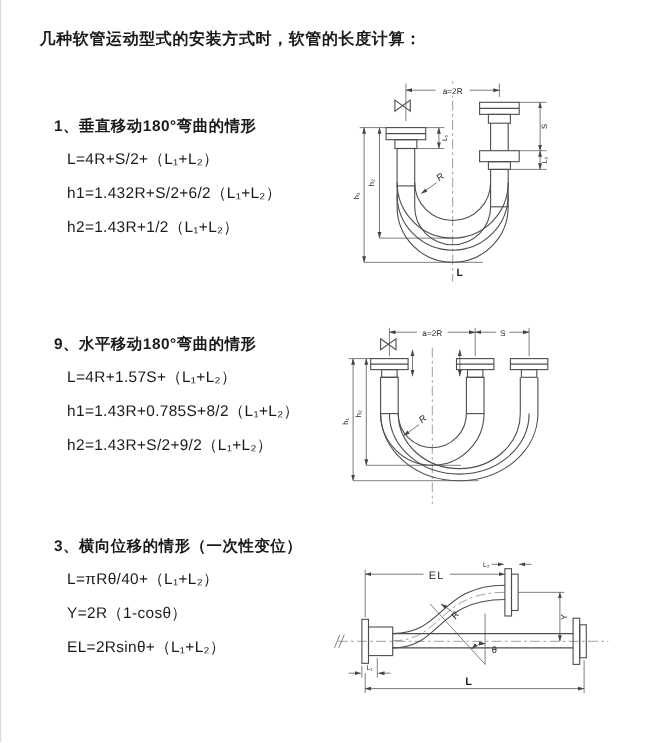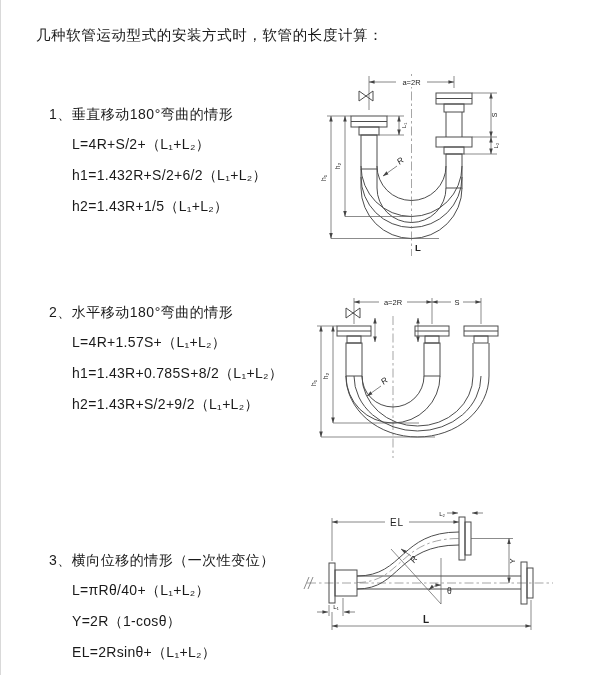--- a/index.html
+++ b/index.html
@@ -2,56 +2,56 @@
 <html><head>
 <meta charset="utf-8">
 <style>
   html,body{margin:0;padding:0;background:#fff;}
   #app{
     position:relative;width:600px;height:675px;background:#ffffff;overflow:hidden;
     font-family:"Liberation Sans","DejaVu Sans",sans-serif;color:#1a1a1a;
     border-left:1px solid #d9d9d9;box-sizing:border-box;
   }
   .title{
-    position:absolute;left:35px;top:26px;font-size:14.5px;font-weight:normal;
+    position:absolute;left:35px;top:26px;font-size:14.5px;font-weight:bold;
     letter-spacing:.6px;white-space:nowrap;
   }
   .sec{position:absolute;left:48px;}
-  .heading{font-size:14px;font-weight:normal;letter-spacing:.5px;margin:0 0 12px 0;white-space:nowrap;}
-  .formula{font-size:14px;letter-spacing:.3px;margin:0 0 13px 23px;white-space:nowrap;}
+  .heading{font-size:14px;font-weight:bold;letter-spacing:.5px;margin:0 0 12px 0;white-space:nowrap;}
+  .formula{font-size:14px;letter-spacing:.3px;margin:0 0 13px 12px;white-space:nowrap;}
   .diagram{position:absolute;}
   .diagram text{fill:#222;font-family:"Liberation Sans","DejaVu Sans",sans-serif;}
   .draw{stroke:#4d4d4d;stroke-width:1;fill:none;}
   .thin{stroke:#5a5a5a;stroke-width:.7;fill:none;}
   .dim{stroke:#444;stroke-width:.65;fill:none;}
   .cl{stroke:#6a6a6a;stroke-width:.6;stroke-dasharray:9 3 2.5 3;fill:none;}
   .wbox{fill:#fff;stroke:none;}
 </style>
 </head>
 <body>
 
 <div id="app">
 
   <div class="title">几种软管运动型式的安装方式时，软管的长度计算：</div>
 
   <div class="sec" style="top:106px">
     <div class="heading">1、垂直移动180°弯曲的情形</div>
     <div class="formula">L=4R+S/2+（L₁+L₂）</div>
     <div class="formula">h1=1.432R+S/2+6/2（L₁+L₂）</div>
-    <div class="formula">h2=1.43R+1/5（L₁+L₂）</div>
+    <div class="formula">h2=1.43R+1/2（L₁+L₂）</div>
   </div>
 
   <div class="sec" style="top:304px">
-    <div class="heading">2、水平移动180°弯曲的情形</div>
+    <div class="heading">9、水平移动180°弯曲的情形</div>
     <div class="formula">L=4R+1.57S+（L₁+L₂）</div>
     <div class="formula">h1=1.43R+0.785S+8/2（L₁+L₂）</div>
     <div class="formula">h2=1.43R+S/2+9/2（L₁+L₂）</div>
   </div>
 
-  <div class="sec" style="top:552px">
+  <div class="sec" style="top:488px">
     <div class="heading">3、横向位移的情形（一次性变位）</div>
     <div class="formula">L=πRθ/40+（L₁+L₂）</div>
     <div class="formula">Y=2R（1-cosθ）</div>
     <div class="formula">EL=2Rsinθ+（L₁+L₂）</div>
   </div>
 
   <svg class="diagram" style="left:312px;top:66px" width="218" height="200" viewBox="0 0 218 200">
     <defs>
       <marker id="ar1" viewBox="0 0 8 6" markerWidth="9" markerHeight="7" refX="7.6" refY="3" orient="auto-start-reverse">
         <path d="M0,0.6 L8,3 L0,5.4 Z" fill="#444"></path>

